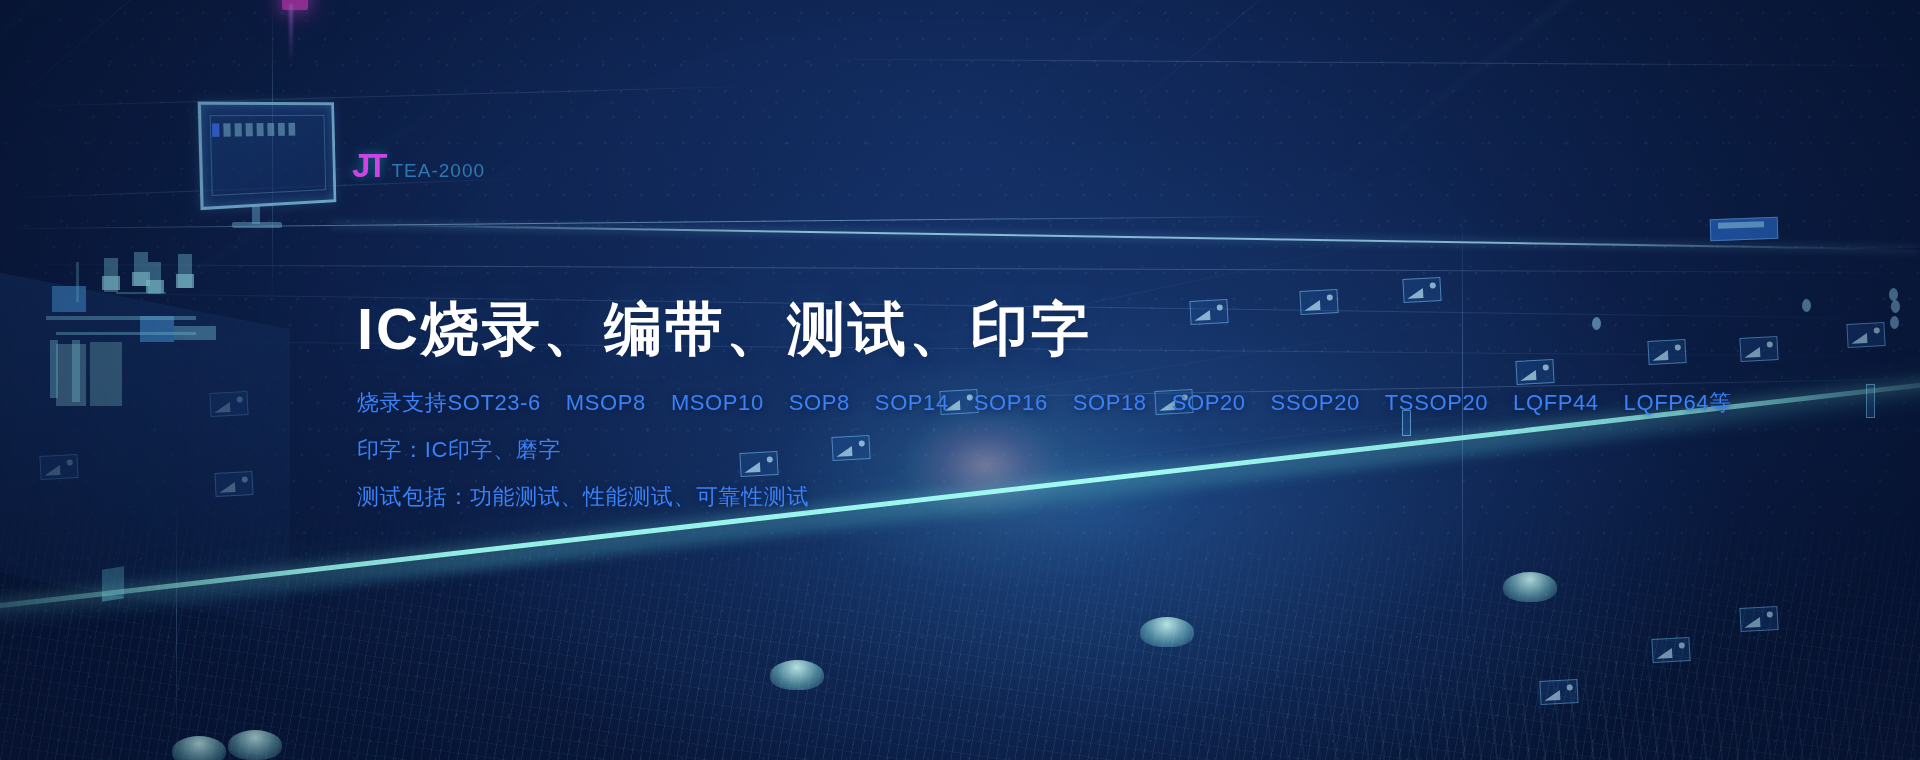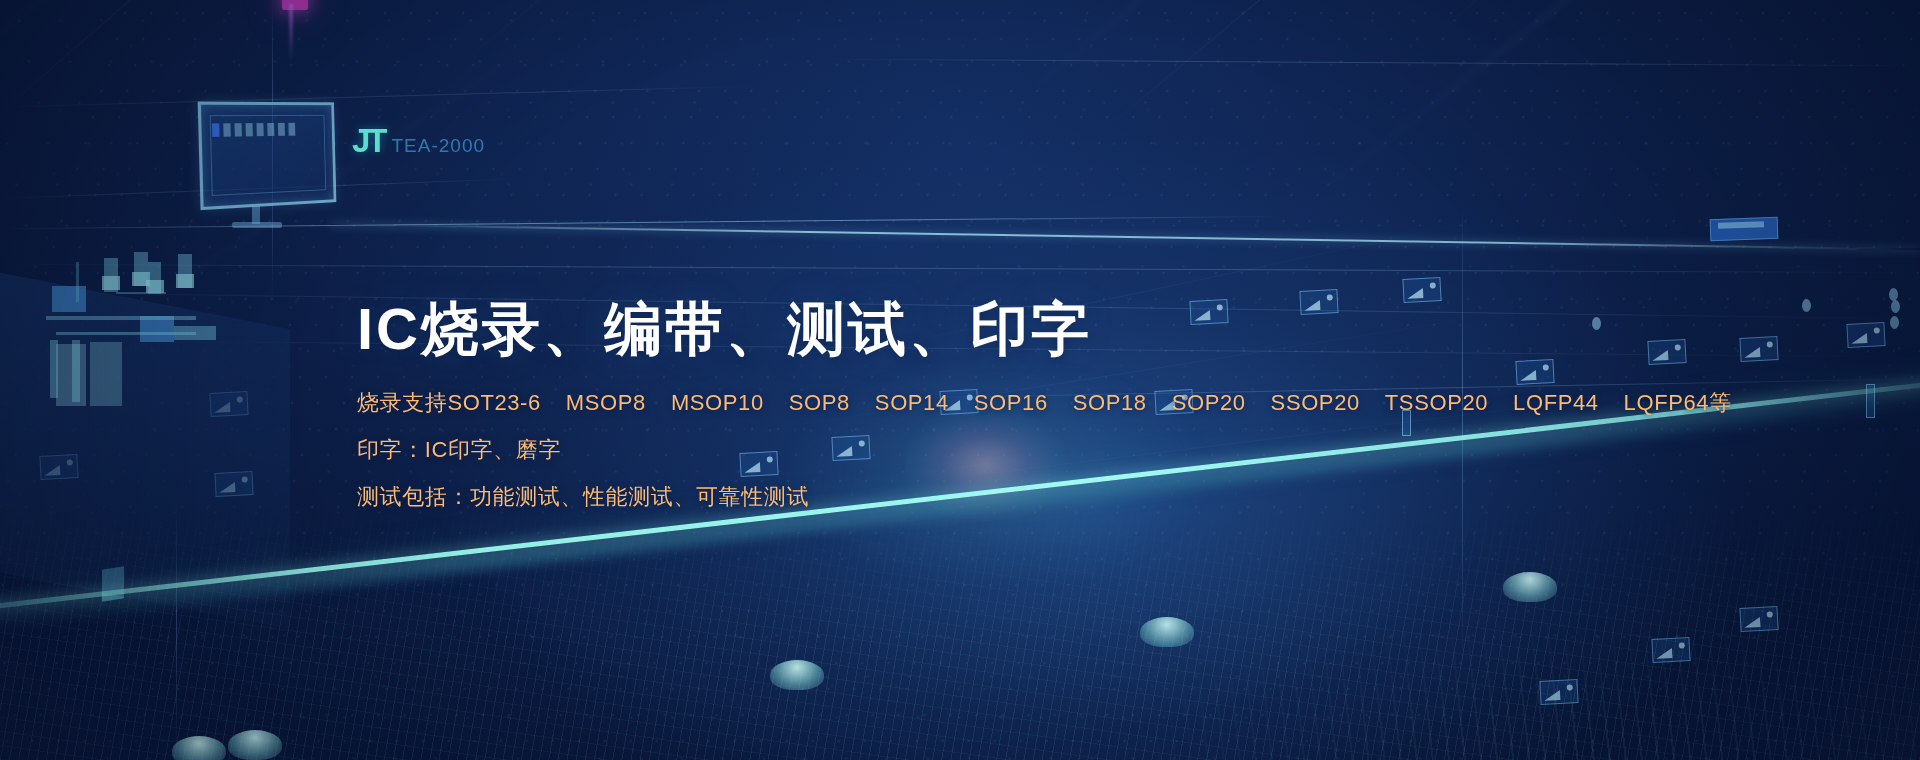--- a/index.html
+++ b/index.html
@@ -213,23 +213,24 @@
   }
 
   
   .logo{
     position:absolute; left:352px; top:122px;
     display:flex; align-items:baseline; gap:7px;
     opacity:.95;
   }
   .logo-mark{
     font-size:33px; font-weight:bold; letter-spacing:-3px;
-    color:#5eead4;
+    color:#d946ef;
     text-shadow:0 0 10px rgba(30,200,215,0.45);
     font-family:"Liberation Sans",sans-serif;
+    margin-top:25px;
   }
   .logo-model{
     font-size:19px; letter-spacing:1px;
     color:#2f7fb8;
     font-family:"Liberation Sans",sans-serif;
   }
 
   
   .content{
     position:absolute; left:357px; top:297px; width:1260px;
@@ -238,21 +239,21 @@
     font-size:58px;
     font-weight:bold;
     color:#ffffff;
     letter-spacing:3px;
     line-height:1.12;
     text-shadow:0 2px 14px rgba(8,28,70,0.85), 0 0 30px rgba(90,160,230,0.25);
     white-space:nowrap;
   }
   .subs{ margin-top:30px; }
   .sub-line{
-    color:#fdba74;
+    color:#3b82f6;
     font-size:22px;
     line-height:1.0;
     margin-bottom:25px;
     letter-spacing:.6px;
     text-shadow:0 1px 6px rgba(8,28,70,0.8);
     white-space:nowrap;
   }
   .pkg-list{ display:inline; }
   .pkg{ margin-right:25px; }
   .pkg:last-child{ margin-right:0; }

